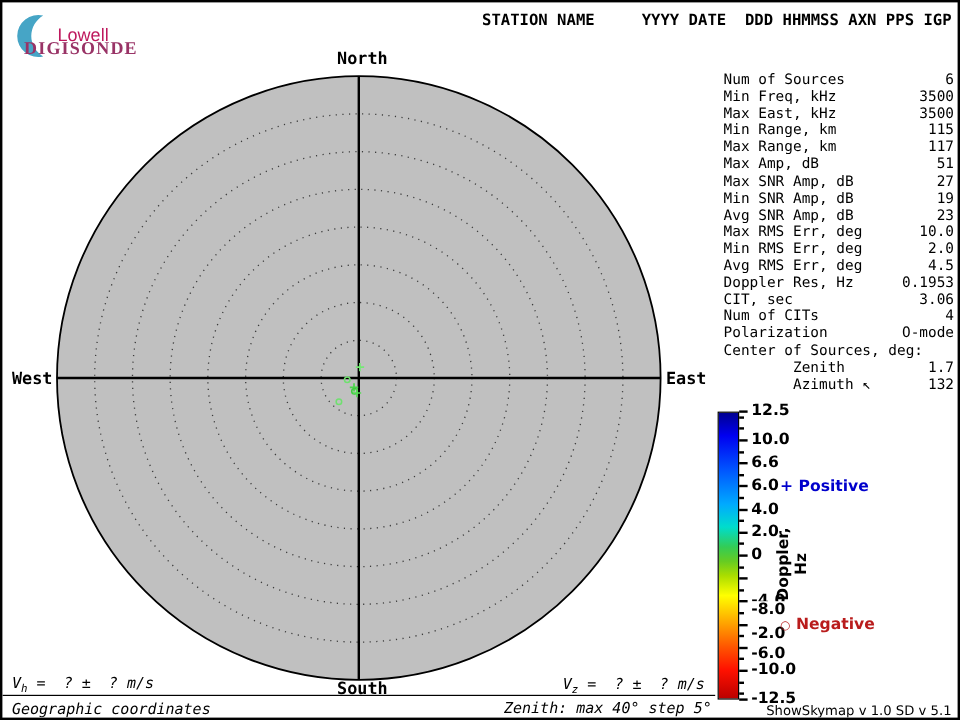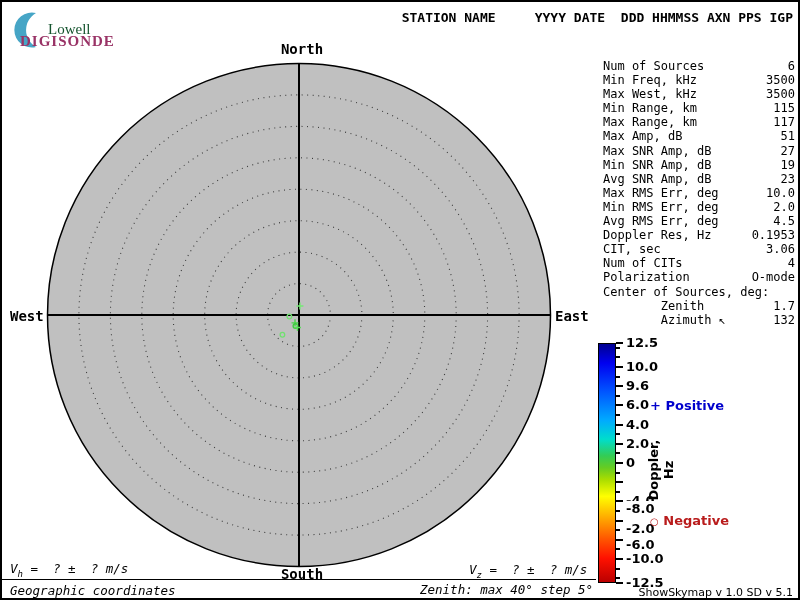--- a/index.html
+++ b/index.html
@@ -1,21 +1,21 @@
 <!DOCTYPE html>
 <html><head>
 <meta charset="utf-8">
 <style>
   html,body{margin:0;padding:0;background:#888;}
   #canvas{position:relative;width:800px;height:600px;background:#fff;
           border:2px solid #000;box-sizing:border-box;overflow:hidden;
           font-family:"DejaVu Sans Mono",monospace;color:#000;}
   .abs{position:absolute;}
   
-  #logo-lowell{left:46px;top:19px;font-family:Liberation Serif, serif;font-size:15px;color:#14532d;}
+  #logo-lowell{left:46px;top:19px;font-family:Liberation Sans, sans-serif;font-size:15px;color:#be185d;}
   #logo-digisonde{left:18px;top:31px;font-family:"Liberation Serif",serif;font-weight:bold;
                   font-size:15px;letter-spacing:1px;}
   
   #header{right:5px;top:7px;text-align:left;font-weight:bold;font-size:13px;
           line-height:17px;white-space:pre;}
   
   .compass{font-weight:bold;font-size:14px;}
   
   #stats{left:601px;top:57px;width:192px;font-size:12px;line-height:14.1px;}
   .srow{display:flex;justify-content:space-between;white-space:pre;text-align:right;}
@@ -80,21 +80,21 @@
   <div class="abs" id="header"><span>STATION NAME     YYYY DATE  DDD HHMMSS AXN PPS IGP</span><br></div>
 
   <div class="abs compass" style="left:300px;top:39px;transform:translateX(-50%);">North</div>
   <div class="abs compass" style="left:300px;top:564px;transform:translateX(-50%);">South</div>
   <div class="abs compass" style="left:8px;top:306px;text-align:right;">West</div>
   <div class="abs compass" style="left:553px;top:306px;">East</div>
 
   <div class="abs" id="stats">
       <div class="srow"><span>Num of Sources</span><span>6</span></div>
       <div class="srow"><span>Min Freq, kHz</span><span>3500</span></div>
-      <div class="srow"><span>Max West, kHz</span><span>3500</span></div>
+      <div class="srow"><span>Max East, kHz</span><span>3500</span></div>
       <div class="srow"><span>Min Range, km</span><span>115</span></div>
       <div class="srow"><span>Max Range, km</span><span>117</span></div>
       <div class="srow"><span>Max Amp, dB</span><span>51</span></div>
       <div class="srow"><span>Max SNR Amp, dB</span><span>27</span></div>
       <div class="srow"><span>Min SNR Amp, dB</span><span>19</span></div>
       <div class="srow"><span>Avg SNR Amp, dB</span><span>23</span></div>
       <div class="srow"><span>Max RMS Err, deg</span><span>10.0</span></div>
       <div class="srow"><span>Min RMS Err, deg</span><span>2.0</span></div>
       <div class="srow"><span>Avg RMS Err, deg</span><span>4.5</span></div>
       <div class="srow"><span>Doppler Res, Hz</span><span>0.1953</span></div>
@@ -120,21 +120,21 @@
       <div class="tick abs" style="top: 508px; width: 4px;"></div>
       <div class="tick abs" style="top: 527.2px; width: 4px;"></div>
       <div class="tick abs" style="top: 546.4px; width: 4px;"></div>
       <div class="tick abs" style="top: 565.6px; width: 4px;"></div>
       <div class="tick abs" style="top: 575.2px; width: 4px;"></div>
       <div class="tick abs" style="top: 340px; width: 7px;"></div>
       <div class="ticklabel" style="top: 333px;">12.5</div>
       <div class="tick abs" style="top: 364px; width: 7px;"></div>
       <div class="ticklabel" style="top: 357px;">10.0</div>
       <div class="tick abs" style="top: 383.2px; width: 7px;"></div>
-      <div class="ticklabel" style="top: 376.2px;">9.6</div>
+      <div class="ticklabel" style="top: 376.2px;">6.6</div>
       <div class="tick abs" style="top: 402.4px; width: 7px;"></div>
       <div class="ticklabel" style="top: 395.4px;">6.0</div>
       <div class="tick abs" style="top: 421.6px; width: 7px;"></div>
       <div class="ticklabel" style="top: 414.6px;">4.0</div>
       <div class="tick abs" style="top: 440.8px; width: 7px;"></div>
       <div class="ticklabel" style="top: 433.8px;">2.0</div>
       <div class="tick abs" style="top: 460px; width: 7px;"></div>
       <div class="ticklabel" style="top: 453px;">0</div>
       <div class="tick abs" style="top: 479.2px; width: 7px;"></div>
       <div class="ticklabel" style="top: 496px; margin-top: 23px;">-2.0</div>

